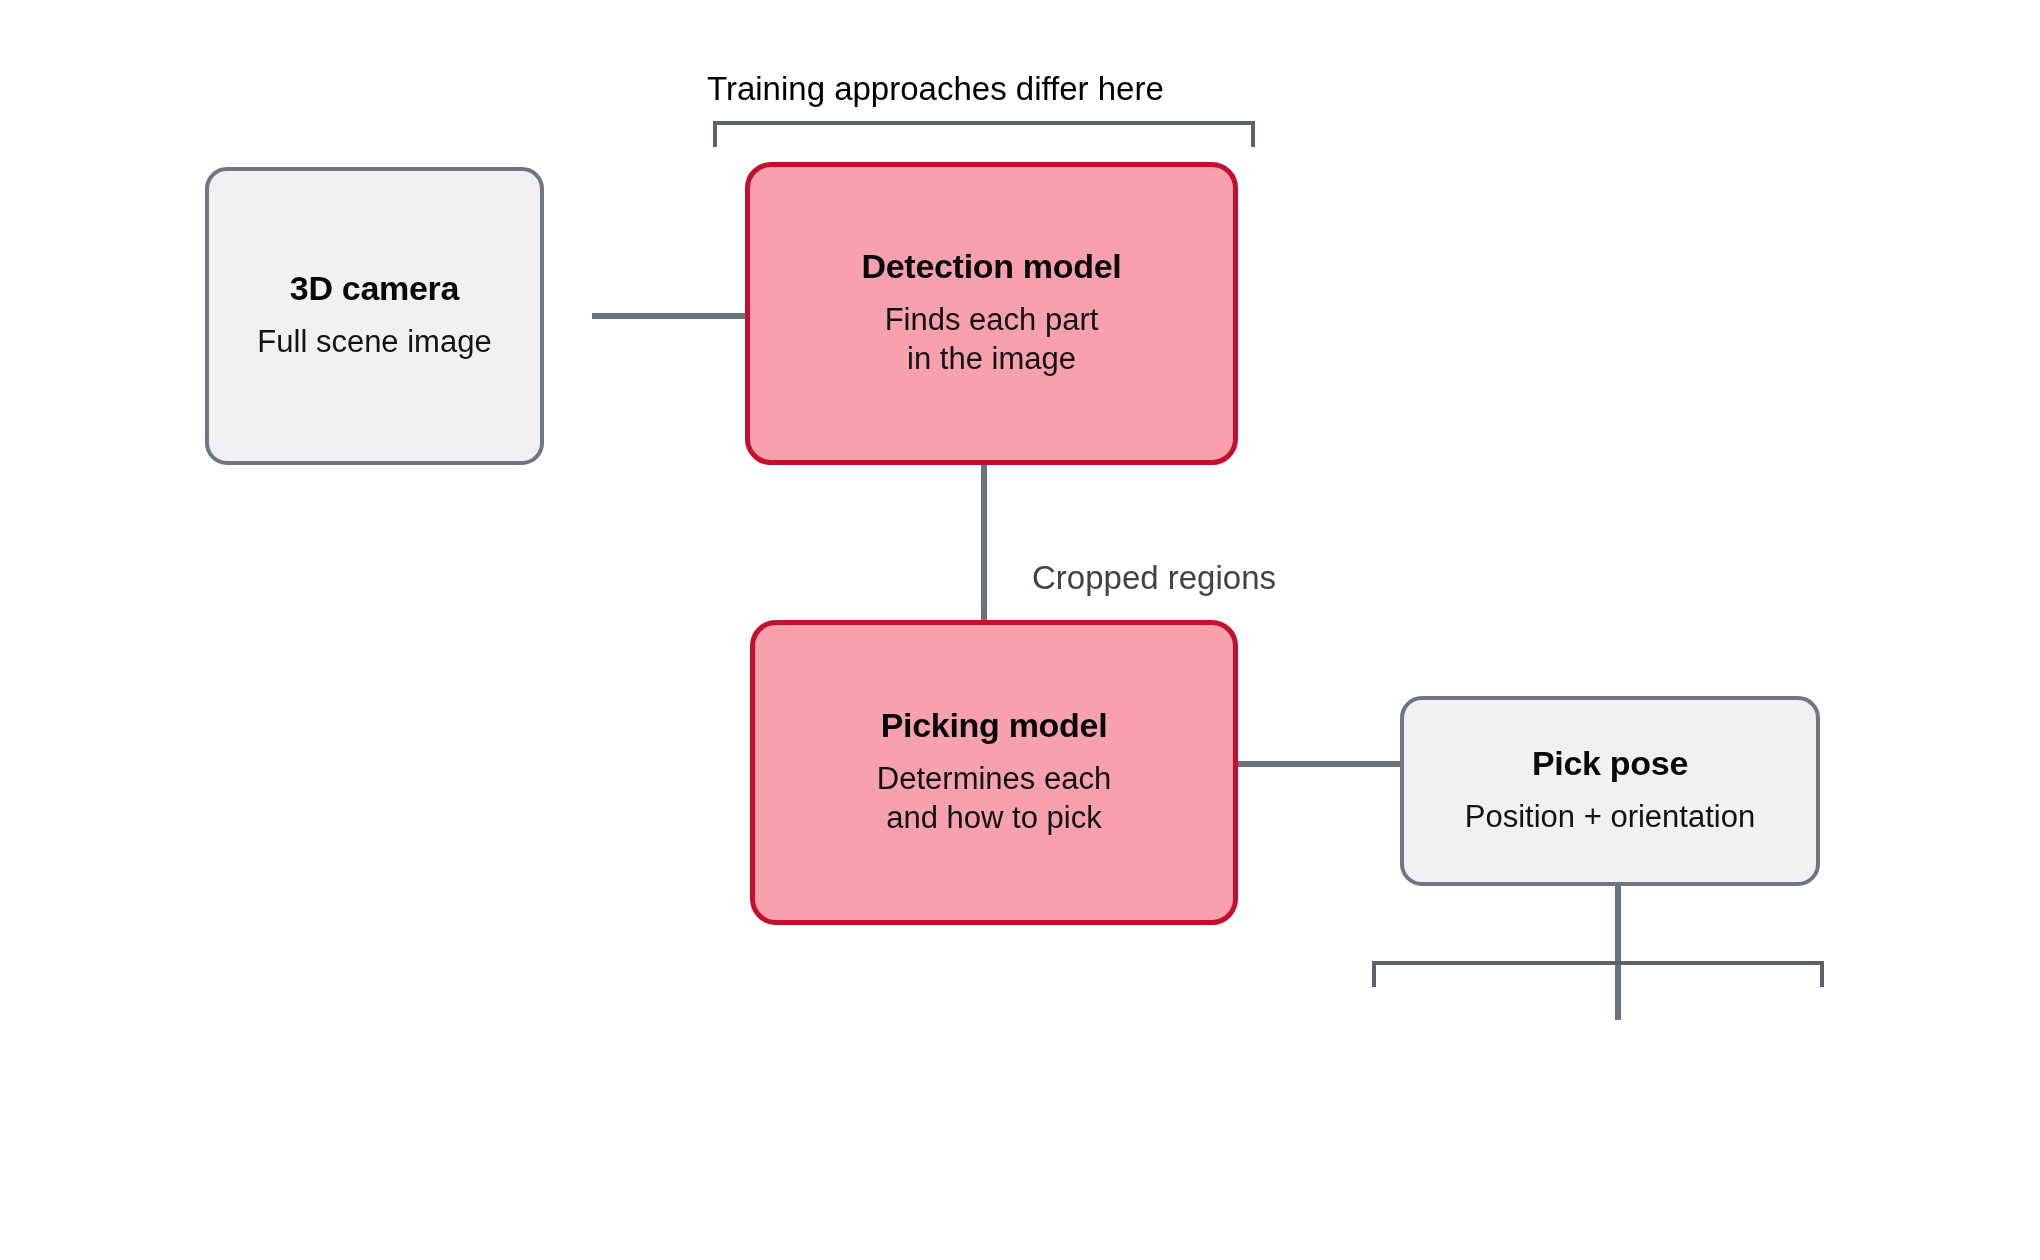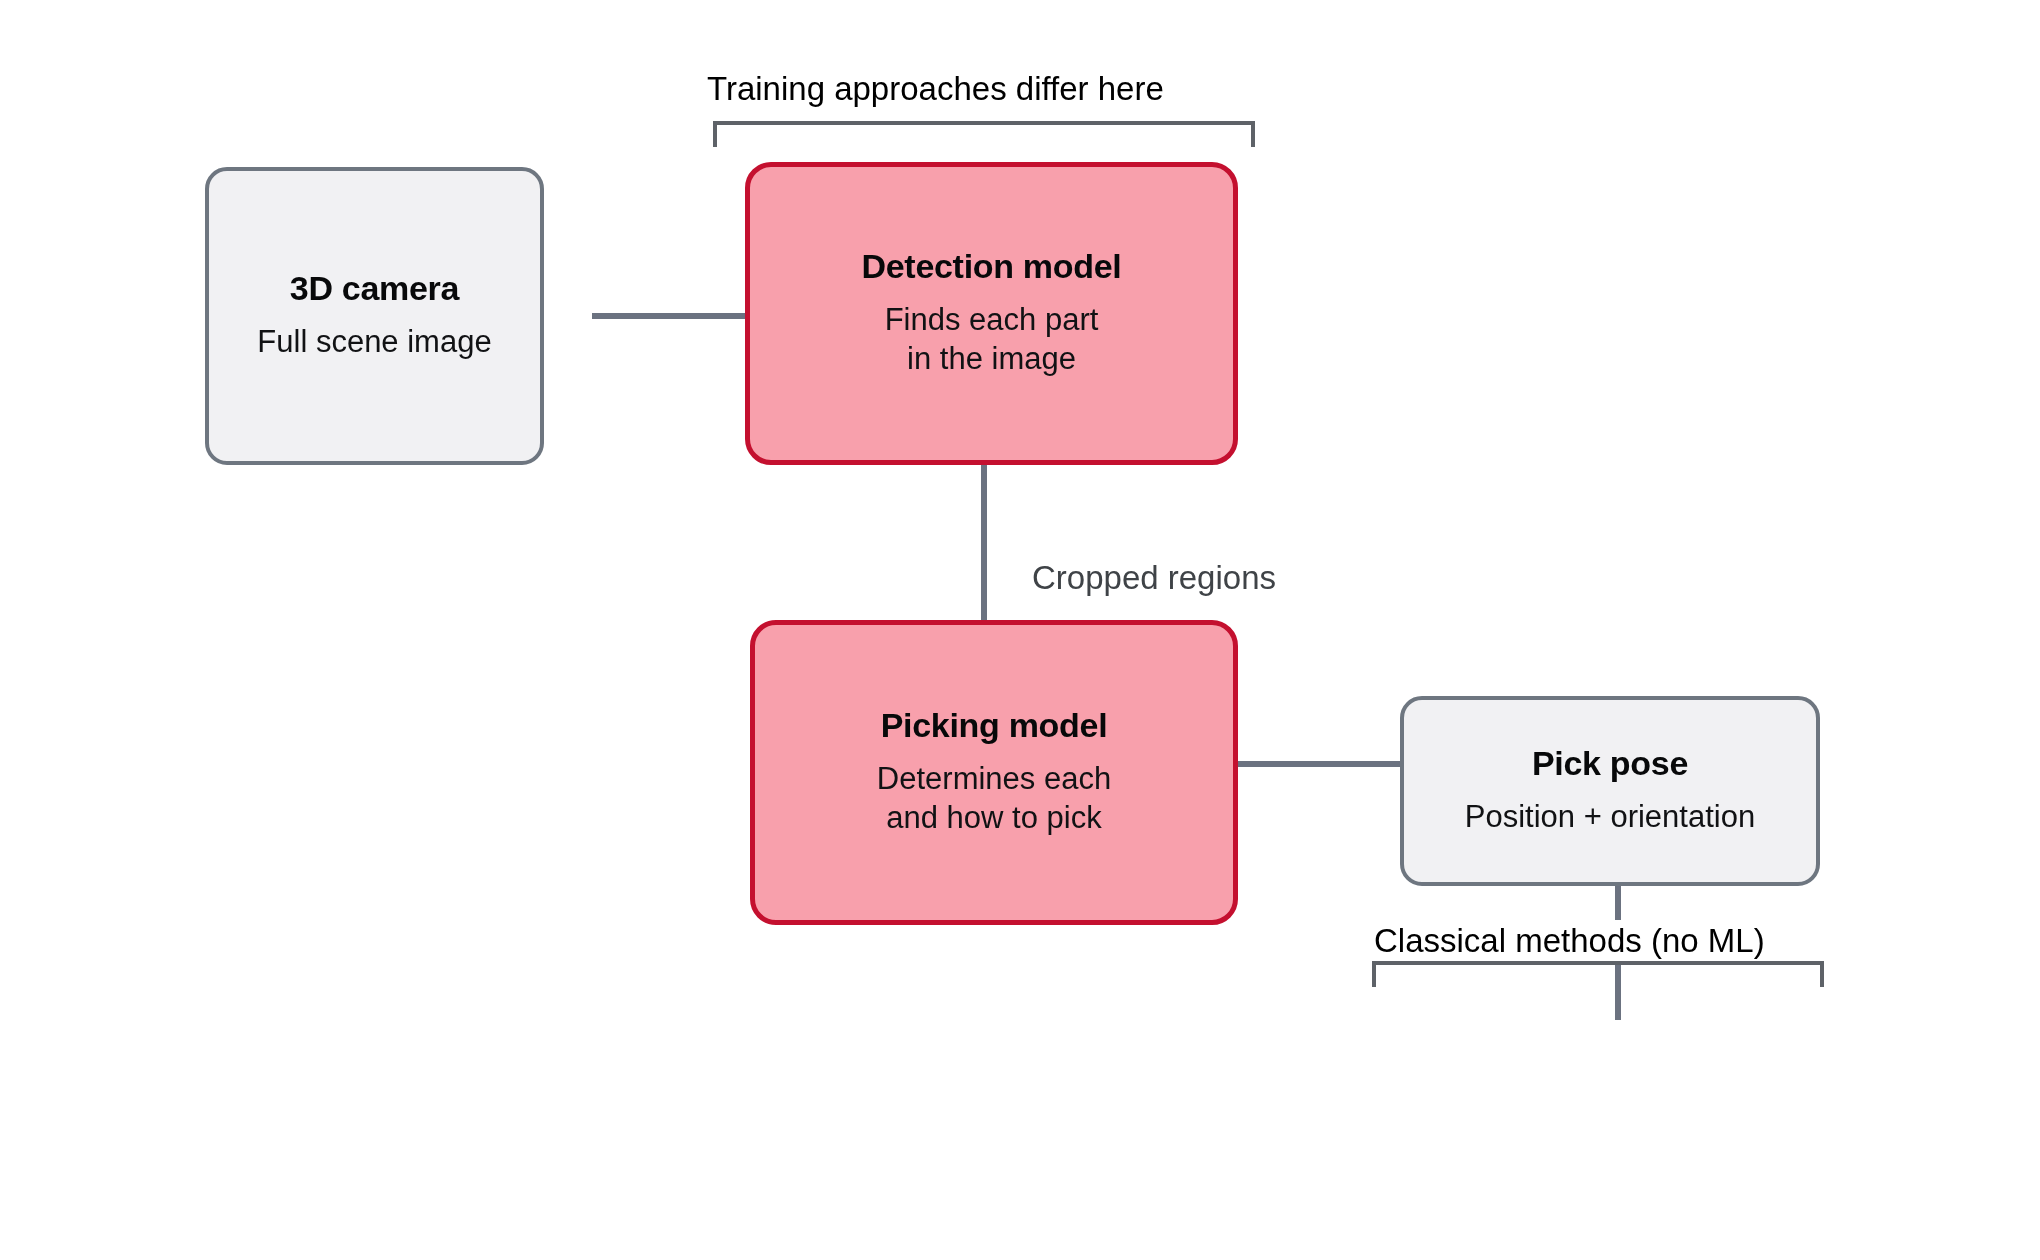--- a/index.html
+++ b/index.html
@@ -108,21 +108,20 @@
 
   <div class="edge-h" style="left:592px; top:313px; width:160px;"></div>
 
   <div class="edge-v" style="left:981px; top:462px; height:162px;"></div>
   <div class="edge-label" style="left:1032px; top:532px;">Cropped regions</div>
 
   <div class="edge-h" style="left:1228px; top:761px; width:178px;"></div>
 
   <div class="edge-v" style="left:1615px; top:858px; height:162px;"></div>
 
-  <div class="annot onwhite" style="left:1364px; top:920px;">Classical methods (no ML)</div>
   <div class="bracket" style="left:1372px; top:961px; width:452px; height:26px;"></div>
 
   <div class="node gray" style="left:205px; top:167px; width:339px; height:298px;">
     <div class="title">3D camera</div>
     <div class="sub">Full scene image</div>
   </div>
 
   <div class="node pink" style="left:745px; top:162px; width:493px; height:303px;">
     <div class="title">Detection model</div>
     <div class="sub">Finds each part

